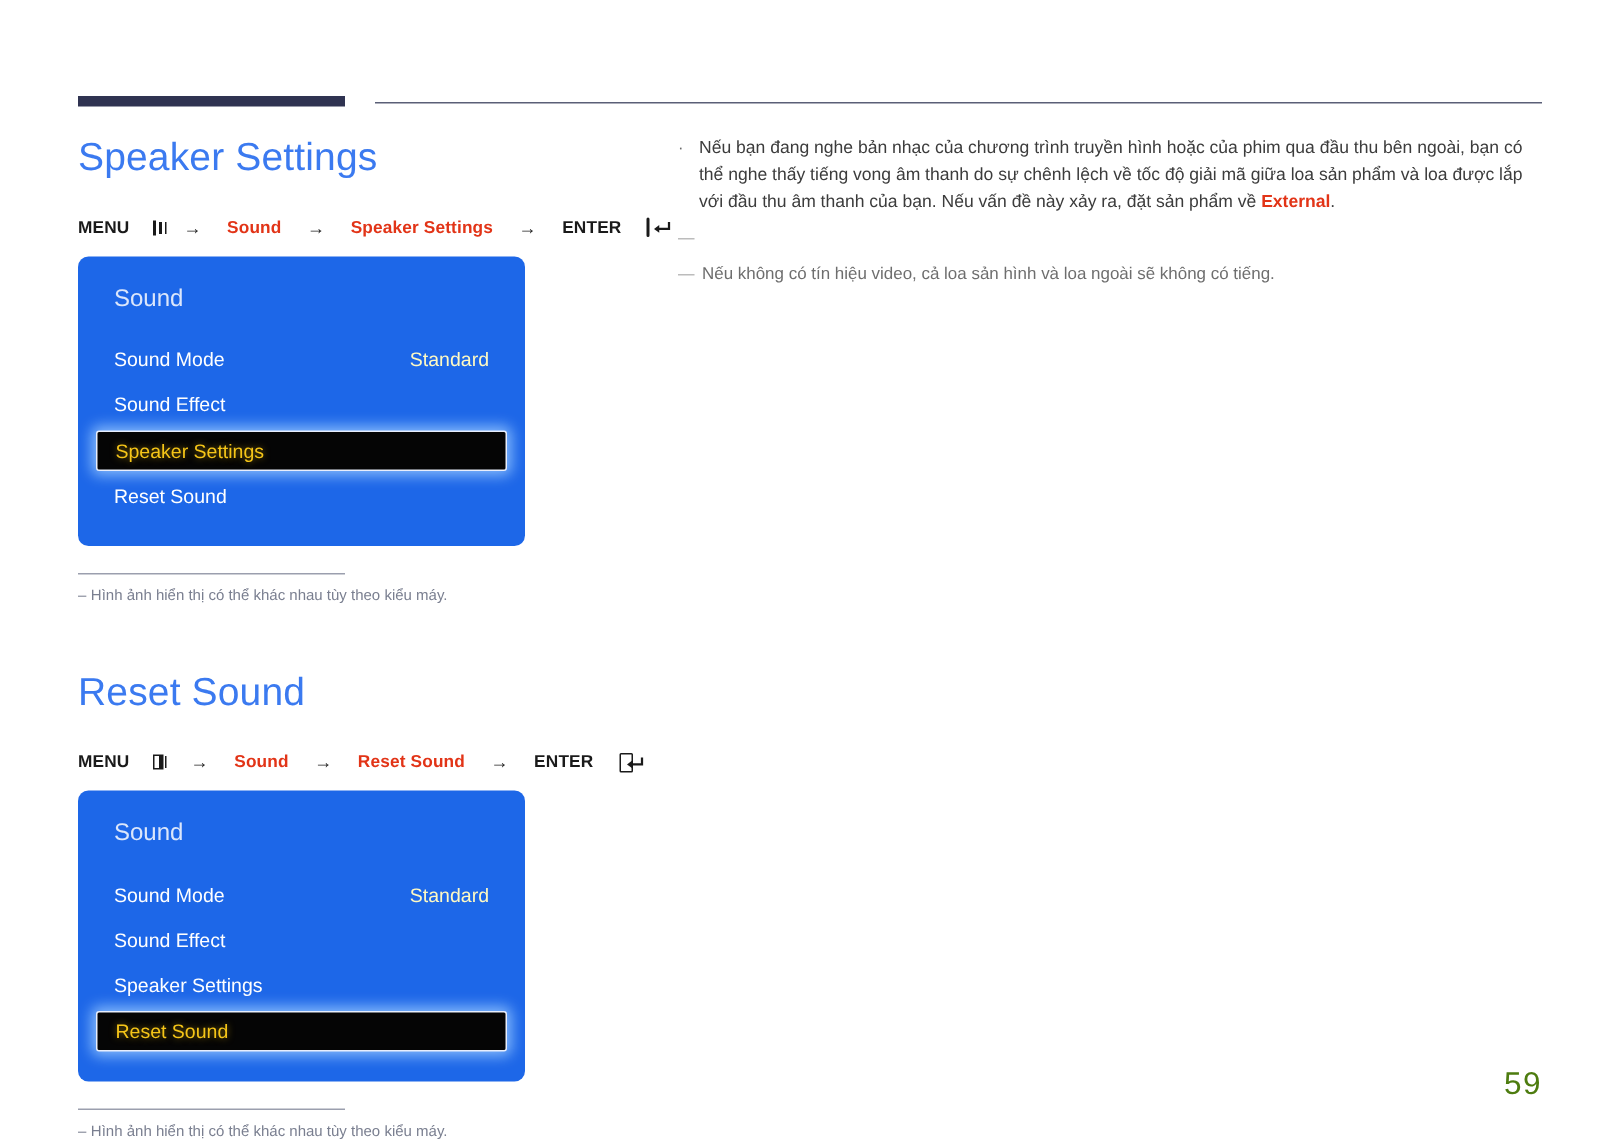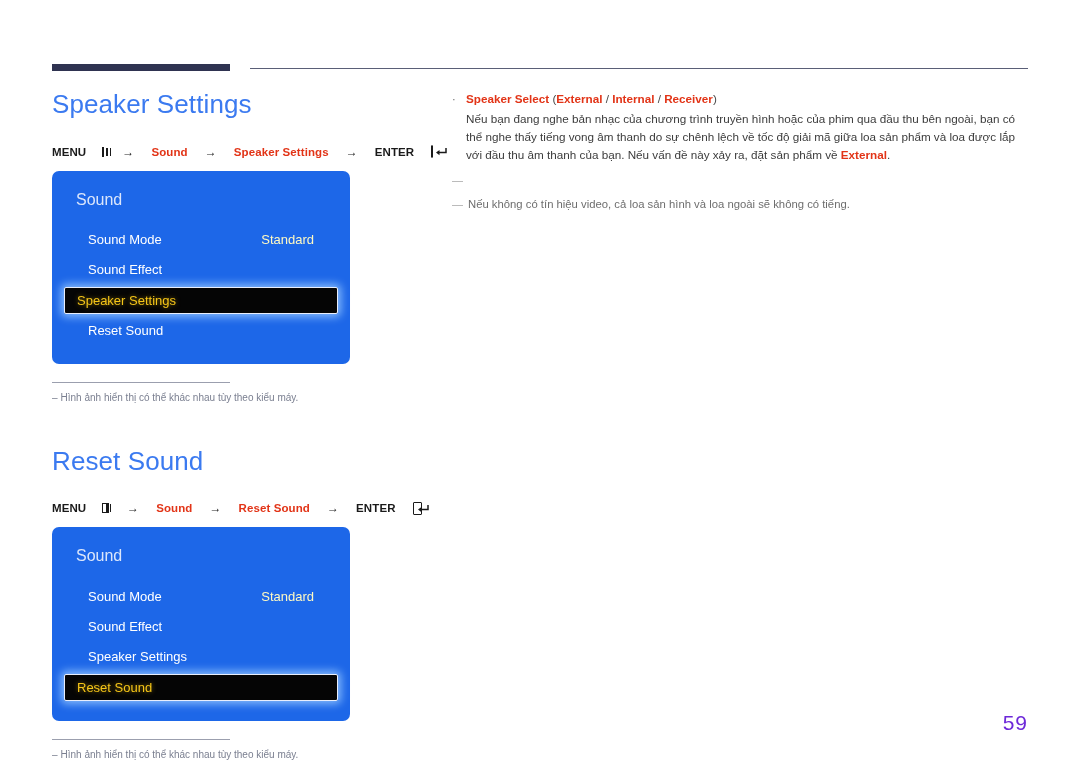--- a/index.html
+++ b/index.html
@@ -136,21 +136,21 @@
     color: #dbe6fb;
     font-size: 16px;
     padding: 3px 0 0 24px;
     line-height: 1.2;
     margin-bottom: 16px;
   }
   .osd-row {
     height: 30px;
     display: flex;
     align-items: center;
-    padding: 0 36px;
+    padding: 0 24px;
     color: #ffffff;
     font-size: 13px;
     position: relative;
     box-sizing: border-box;
   }
   .osd-row .label { flex: 1; }
   .osd-row .value { color: #fef9c3; }
 
   .osd-row.selected {
     background: #050505;
@@ -234,21 +234,21 @@
     color: #3c3c3c;
     line-height: 1.55;
   }
 
   
   .page-number {
     position: absolute;
     right: 52px;
     bottom: 28px;
     font-size: 21px;
-    color: #6d28d9;
+    color: #4d7c0f;
     letter-spacing: 1px;
   }
 </style>
 </head>
 <body>
 
 <div class="header-rules">
   <div class="rule-thick"></div>
   <div class="rule-thin"></div>
 </div>
@@ -349,21 +349,20 @@
     </div>
   </div>
 
 </div>
 
 <div class="col-right">
 
   <div class="bullet-block">
     <div class="bullet-dot">·</div>
     <div class="bullet-body">
-      <div class="bullet-head"><span>Speaker Select</span><span class="paren"> (</span><span class="opt">External</span><span class="sep"> / </span><span class="opt">Internal</span><span class="sep"> / </span><span class="opt">Receiver</span><span class="paren">)</span></div>
       <div class="bullet-para"><span>Nếu bạn đang nghe bản nhạc của chương trình truyền hình hoặc của phim qua đầu thu bên ngoài, bạn có thể nghe thấy tiếng vong âm thanh do sự chênh lệch về tốc độ giải mã giữa loa sản phẩm và loa được lắp với đầu thu âm thanh của bạn. Nếu vấn đề này xảy ra, đặt sản phẩm về </span><span class="red">External</span><span>.</span></div>
     </div>
   </div>
 
   <div class="note-block">
     <div class="note-dash">—</div>
     <div class="note-body">
     </div>
   </div>
 

